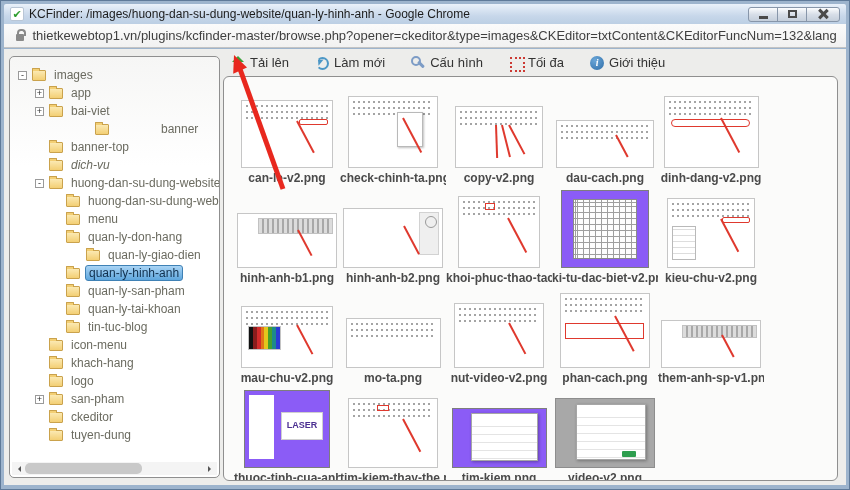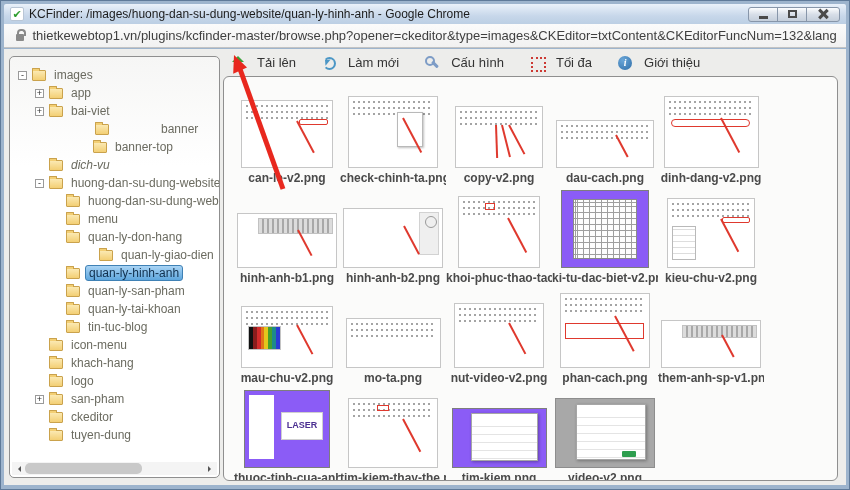--- a/index.html
+++ b/index.html
@@ -65,21 +65,21 @@
   .harrow { position:absolute; top:0; width:12px; height:13px; }
   .harrow.l { left:0; }  .harrow.r { right:0; }
   .harrow::before { content:""; position:absolute; top:4px; border:3px solid transparent; }
   .harrow.l::before { left:3px; border-right-color:#555; }
   .harrow.r::before { right:3px; border-left-color:#555; }
   .hthumb { position:absolute; left:13px; top:1px; width:57%; height:11px; background:#c9c9c9; border-radius:5px; }
 
   
   .toolbar { position:absolute; left:219px; top:0; right:8px; height:27px;
              display:flex; align-items:center; gap:26px; padding-left:8px; }
-  .tbtn { display:flex; align-items:center; gap:12px; font-size:13px; color:#333; cursor:pointer; }
+  .tbtn { display:flex; align-items:center; gap:5px; font-size:13px; color:#333; cursor:pointer; }
   .tic { flex:none; position:relative; width:14px; height:14px; }
   .upload-arrow-icon::before { content:""; position:absolute; left:1px; top:0;
       border:6px solid transparent; border-bottom:6px solid #3aa23a; border-top:none; }
   .upload-arrow-icon::after { content:""; position:absolute; left:5px; top:6px; width:4px; height:7px; background:#3aa23a; }
   .refresh-icon::before { content:""; position:absolute; left:1px; top:1px; width:9px; height:9px;
       border:2px solid #4c97c6; border-radius:50%; border-left-color:transparent; }
   .refresh-icon::after { content:""; position:absolute; left:-1px; top:0;
       border:4px solid transparent; border-right-color:#4c97c6; transform:rotate(40deg); }
   .settings-icon::before { content:""; position:absolute; left:0; top:0; width:6px; height:6px;
       border:2.5px solid #7d9cc6; border-radius:50%; }
@@ -186,21 +186,21 @@
           <div class="trow" style="padding-left: 25px;">
             <span class="toggle">+</span>
             <span class="folder"></span>
             <span class="tlabel">bai-viet</span>
           </div>
           <div class="trow" style="padding-left: 27px; gap: 44px;">
             <span class="tspace"></span>
             <span class="folder"></span>
             <span class="tlabel">banner</span>
           </div>
-          <div class="trow" style="padding-left: 25px; margin-left: 44px;">
+          <div class="trow" style="padding-left: 25px;">
             <span class="tspace"></span>
             <span class="folder"></span>
             <span class="tlabel">banner-top</span>
           </div>
           <div class="trow" style="padding-left: 25px; font-style: italic;">
             <span class="tspace"></span>
             <span class="folder"></span>
             <span class="tlabel">dich-vu</span>
           </div>
           <div class="trow" style="padding-left: 25px;">
@@ -216,21 +216,21 @@
           <div class="trow" style="padding-left: 42px;">
             <span class="tspace"></span>
             <span class="folder"></span>
             <span class="tlabel">menu</span>
           </div>
           <div class="trow" style="padding-left: 42px;">
             <span class="tspace"></span>
             <span class="folder"></span>
             <span class="tlabel">quan-ly-don-hang</span>
           </div>
-          <div class="trow" style="padding-left: 28px; margin-left: 47px;">
+          <div class="trow" style="padding-left: 62px;">
             <span class="tspace"></span>
             <span class="folder"></span>
             <span class="tlabel">quan-ly-giao-dien</span>
           </div>
           <div class="trow sel" style="padding-left: 42px;">
             <span class="tspace"></span>
             <span class="folder"></span>
             <span class="tlabel">quan-ly-hinh-anh</span>
           </div>
           <div class="trow" style="padding-left: 42px;">

